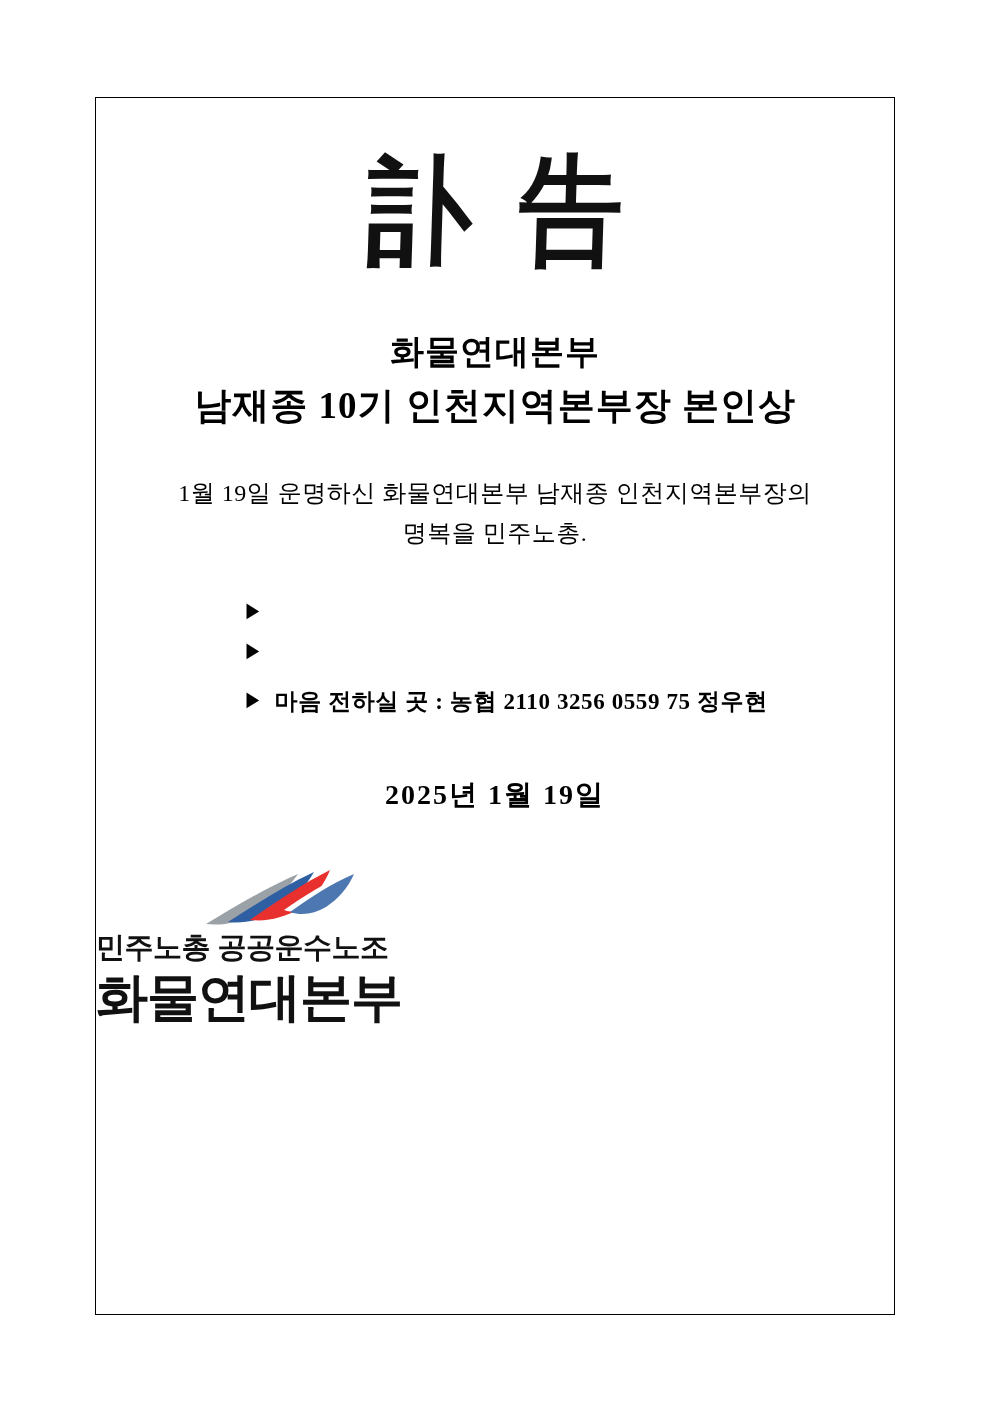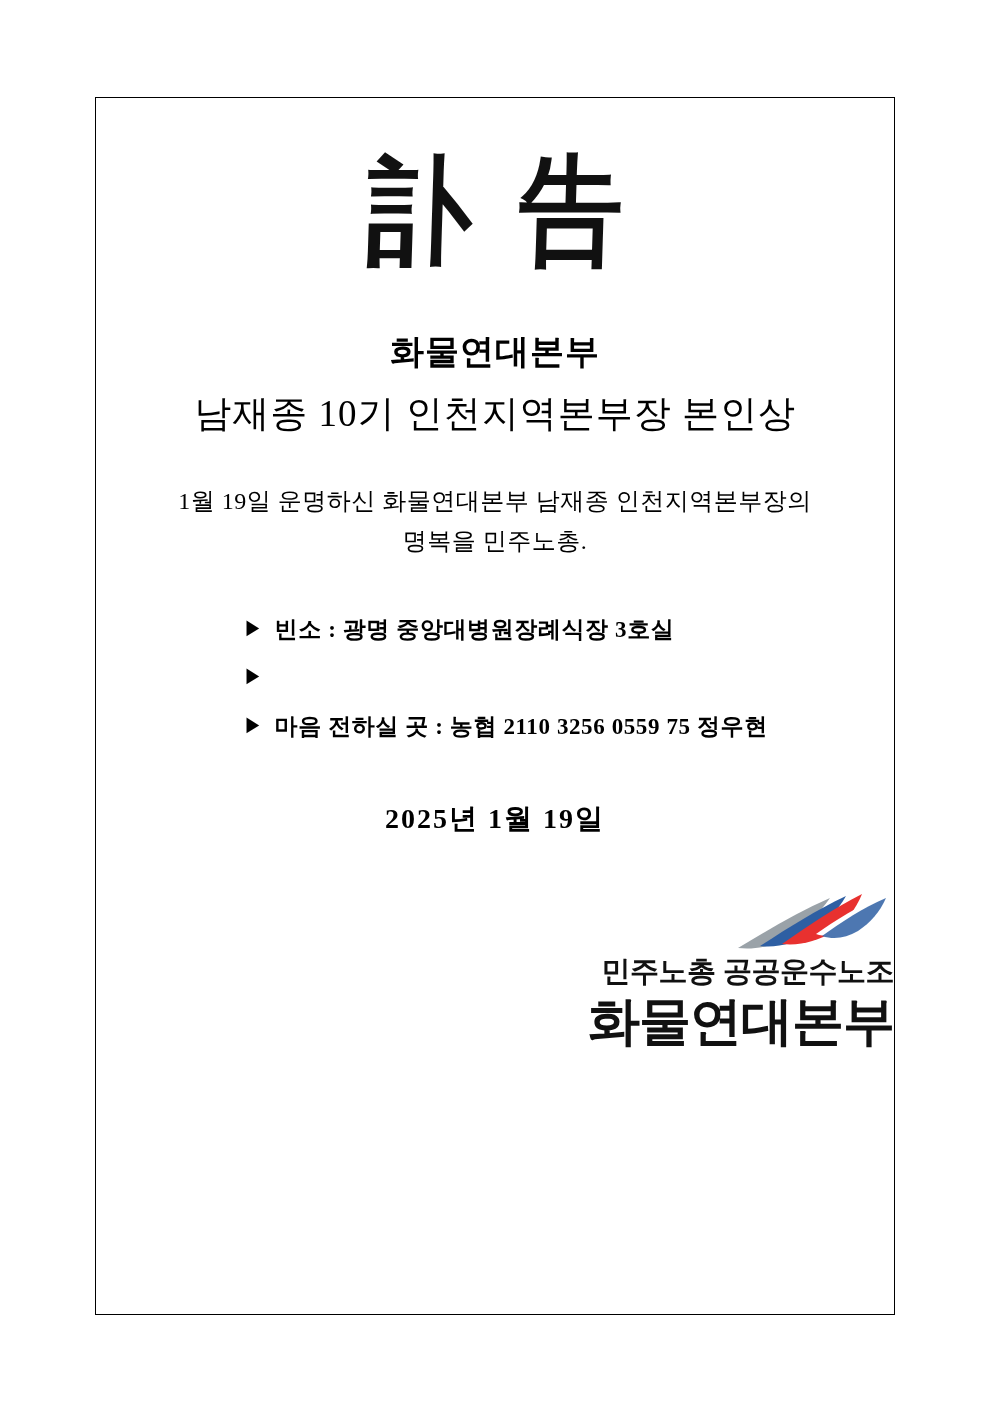--- a/index.html
+++ b/index.html
@@ -51,23 +51,23 @@
     text-align: center;
     line-height: 1.42;
   }
   .title-org {
     font-size: 34px;
     font-weight: 700;
     letter-spacing: 1px;
   }
   .title-main {
     font-size: 37px;
-    font-weight: 400;
+    font-weight: 700;
     letter-spacing: 1px;
-    margin-top: 12px;
+    margin-top: 4px;
   }
 
   
   .message {
     margin-top: 40px;
     text-align: center;
     font-size: 24px;
     font-weight: 400;
     line-height: 1.68;
     letter-spacing: 0.5px;
@@ -121,21 +121,21 @@
     letter-spacing: 2px;
     width: 100%;
   }
 
   
   .logo-area {
     margin-top: 52px;
     width: 100%;
     display: flex;
     flex-direction: column;
-    align-items: flex-end;
+    align-items: flex-start;
   }
   .logo-mark {
     width: 170px;
     height: 66px;
     position: relative;
     margin-left: 96px;
     margin-bottom: -6px;
   }
   .logo-text-small {
     font-family: "Liberation Sans", sans-serif;
@@ -169,21 +169,20 @@
   <div class="message">
     <div>1월 19일 운명하신 화물연대본부 남재종 인천지역본부장의</div>
     <div>명복을 민주노총.</div>
   </div>
 
   <div class="details">
 
     <div class="detail-item">
       <div class="detail-line">
         <span class="bullet">▶</span>
-        <span>빈소 : 광명 중앙대병원장례식장 3호실</span>
       </div>
     </div>
 
     <div class="detail-item">
       <div class="detail-line">
         <span class="bullet">▶</span>
       </div>
     </div>
 
     <div class="detail-item">

